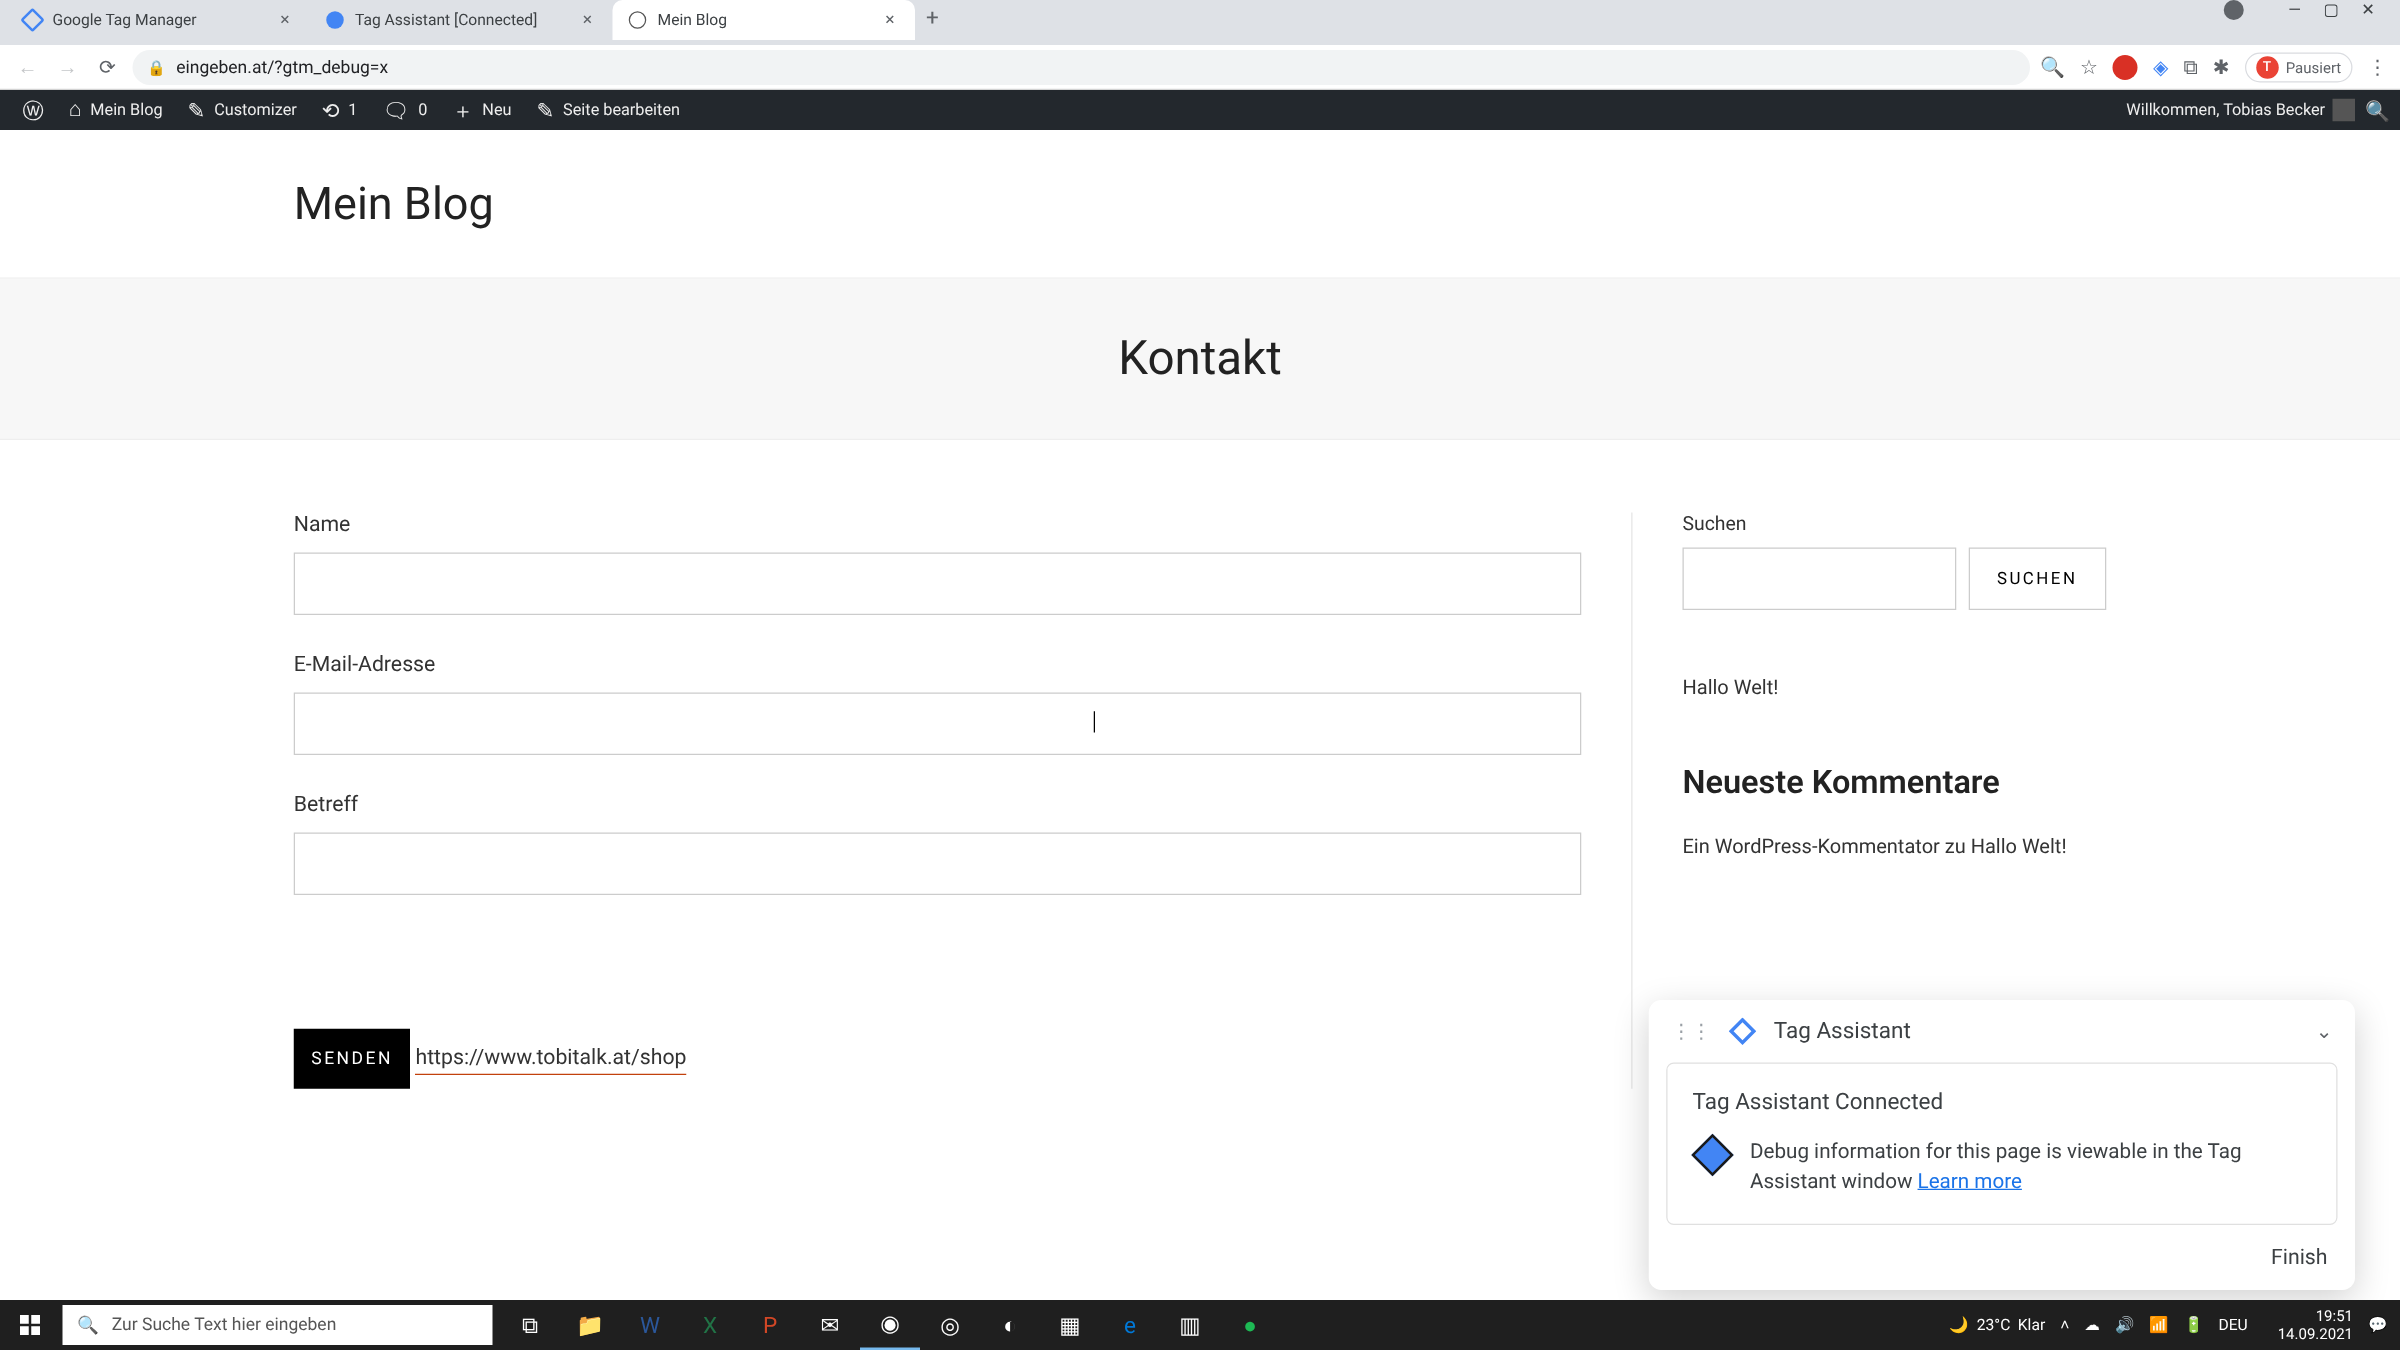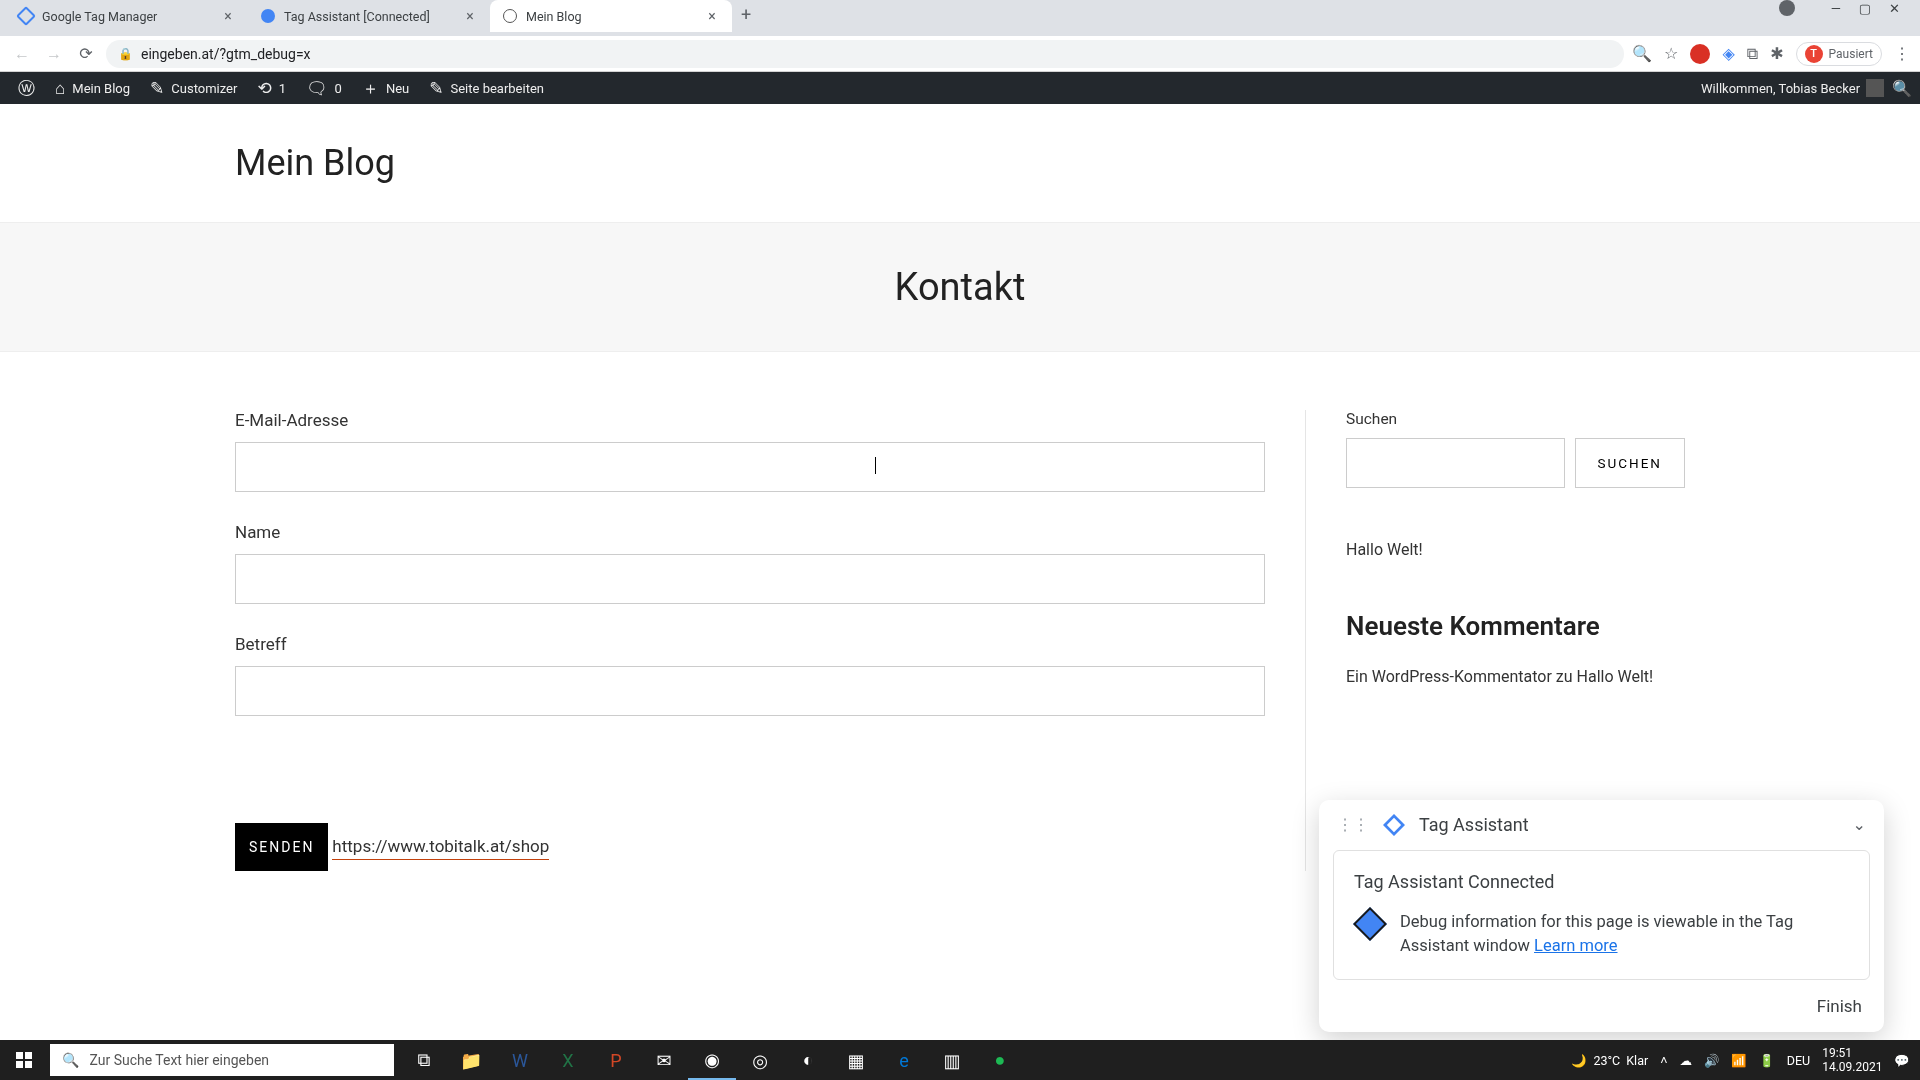--- a/index.html
+++ b/index.html
@@ -84,21 +84,21 @@
 
 
 .taskbar { position: absolute; bottom: 0; left: 0; right: 0; height: 40px; background: #1f1f1f; display: flex; align-items: center; }
 .start-btn { width: 48px; height: 40px; display: flex; align-items: center; justify-content: center; color: #fff; cursor: pointer; }
 .search-box { width: 344px; height: 32px; background: #fff; display: flex; align-items: center; padding: 0 12px; gap: 10px; font-size: 14px; color: #555; margin: 0 2px; }
 .task-icons-left { display: flex; align-items: center; gap: 0; margin-left: 4px; }
 .task-icon { width: 48px; height: 40px; display: flex; align-items: center; justify-content: center; color: #fff; font-size: 18px; cursor: pointer; }
 .task-icon.active { border-bottom: 2px solid #76b9ed; }
 .systray { margin-left: auto; display: flex; align-items: center; gap: 12px; padding-right: 10px; color: #fff; font-size: 12.5px; }
 .systray .weather { display: flex; align-items: center; gap: 6px; }
-.systray .clock { text-align: left; line-height: 1.2; font-size: 12px; }
+.systray .clock { text-align: right; line-height: 1.2; font-size: 12px; margin-left: 12px; }
 
 
 .fav-gtm { position: relative; width: 14px; height: 14px; }
 .fav-gtm::before { content: ""; position: absolute; inset: 0; border: 2px solid #4285f4; transform: rotate(45deg); border-radius: 2px; }
 .fav-ta { width: 14px; height: 14px; background: #4285f4; border-radius: 50%; }
 .fav-wp { width: 14px; height: 14px; border: 1.5px solid #555; border-radius: 50%; position: relative; }
 
 svg { display: block; }
 
 
@@ -202,28 +202,28 @@
     <h1 class="site-title">Mein Blog</h1>
   </div>
 </div>
 
 <div class="page-title-band">
   <h2 class="page-title">Kontakt</h2>
 </div>
 
 <div class="content-wrap">
   <div class="main-col">
+    <div class="form-field">
+      <label class="form-label">Name</label>
+      <input class="form-input" value="" style="">
+    </div>
     <div class="form-field" style="position:relative">
       <label class="form-label">E-Mail-Adresse</label>
       <input class="form-input" value="" style="">
       <span class="text-caret" style="left:640px; top:47px;"></span>
-    </div>
-    <div class="form-field">
-      <label class="form-label">Name</label>
-      <input class="form-input" value="" style="">
     </div>
     <div class="form-field">
       <label class="form-label">Betreff</label>
       <input class="form-input" value="" style="">
     </div>
     <button class="submit-btn">SENDEN</button>
 
     <a class="content-link">https://www.tobitalk.at/shop</a>
   </div>
 

